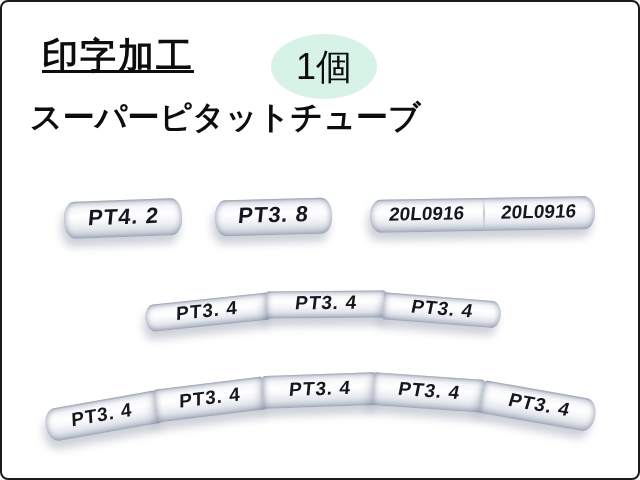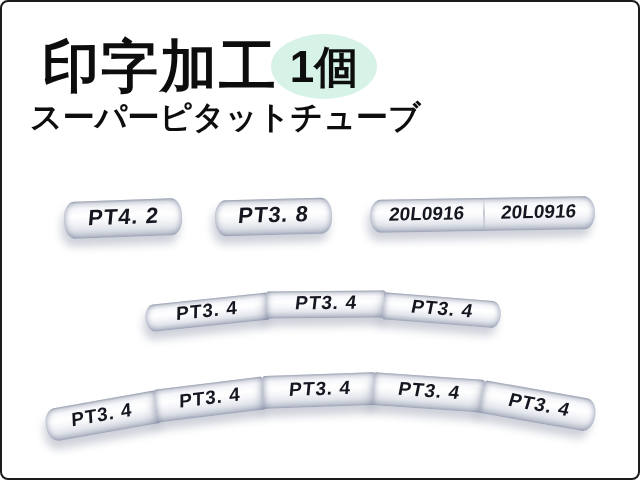--- a/index.html
+++ b/index.html
@@ -7,27 +7,27 @@
   .canvas{
     position:relative;width:640px;height:480px;background:#ffffff;
     border:2px solid #1b1b1b;border-radius:8px;overflow:hidden;
     font-family:"Liberation Sans","DejaVu Sans",sans-serif;
   }
   
   .title{
     position:absolute;margin:0;color:#0d0d0d;font-weight:bold;
     white-space:nowrap;line-height:1;
   }
-  .title-1{left:40px;top:36px;font-size:57px;letter-spacing:2px;}
+  .title-1{left:40px;top:36px;font-size:36px;letter-spacing:2px;text-decoration:underline;}
   .title-2{left:28px;top:99px;font-size:32px;letter-spacing:0px;}
   .badge{
     position:absolute;left:269px;top:32px;width:106px;height:65px;
     border-radius:50%;display:flex;align-items:center;justify-content:center;
   }
-  .badge span{font-size:44px;font-weight:bold;color:#0d0d0d;line-height:1;}
+  .badge span{font-size:36px;font-weight:normal;color:#0d0d0d;line-height:1;}
   
   .tube{
     position:absolute;
     background:linear-gradient(180deg,
       #a9aebb 0%, #dcdfe6 7%, #f6f7fa 20%, #ffffff 40%,
       #f5f6f9 58%, #e3e6ec 76%, #c4c9d4 92%, #a9aec0 100%);
     box-shadow:-3px 8px 9px rgba(105,115,140,0.33),
       inset 4px 0 6px -3px rgba(125,135,160,0.75),
       inset -4px 0 6px -3px rgba(125,135,160,0.75);
     border-radius:3px 3px 3px 3px;

